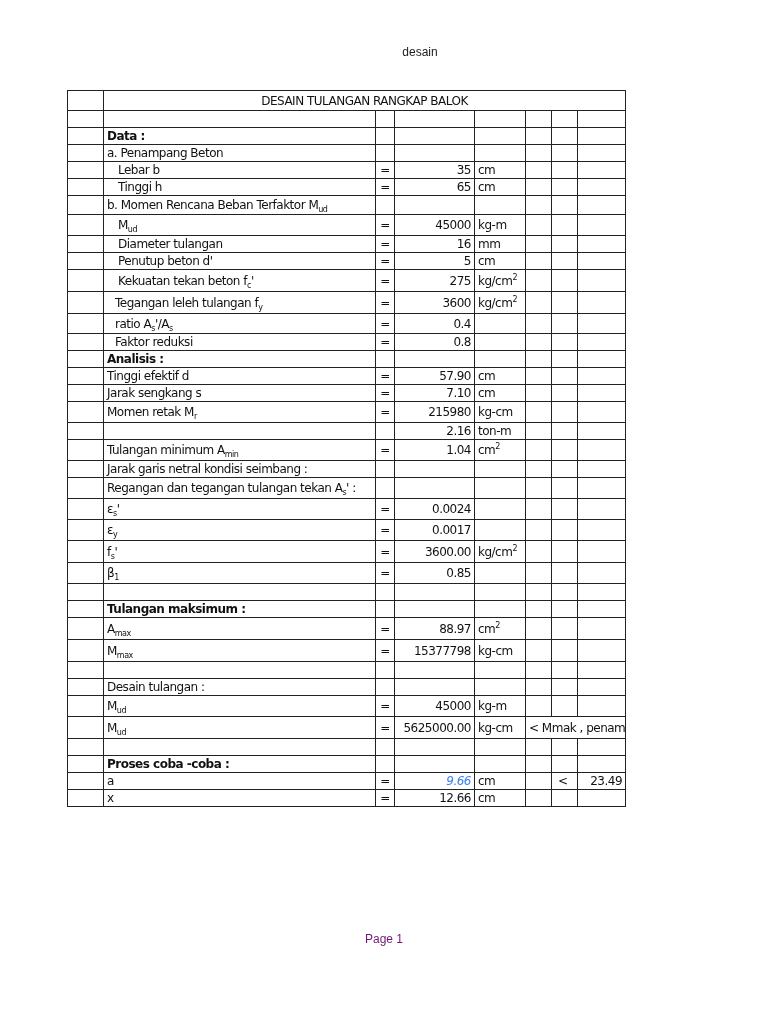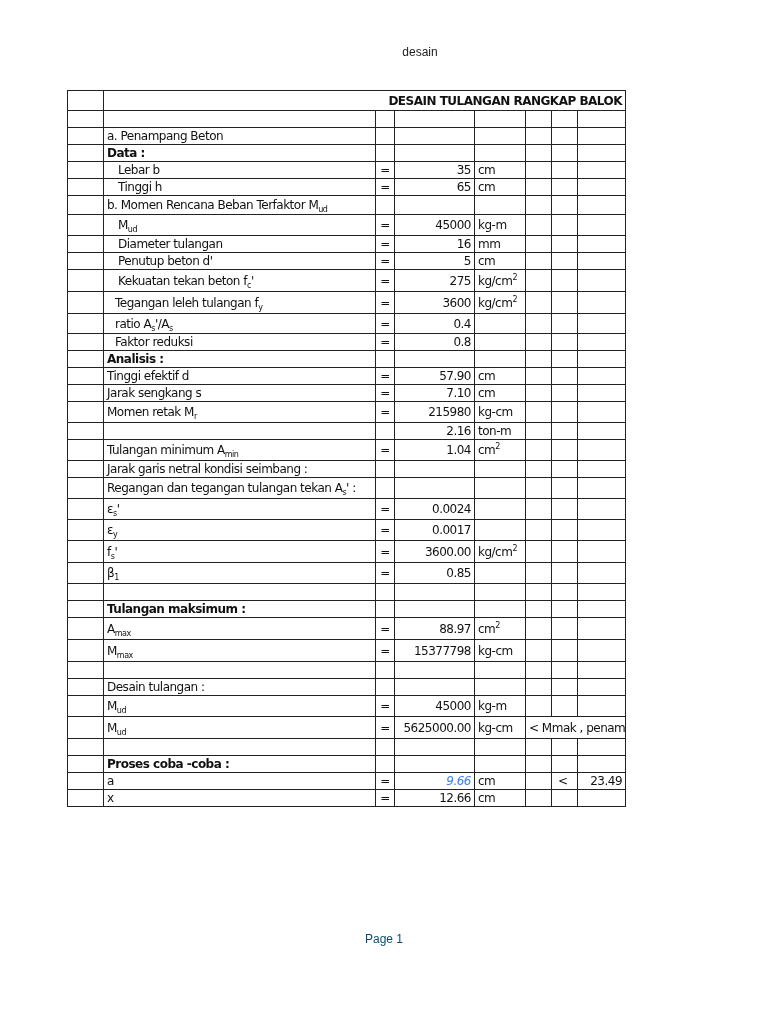--- a/index.html
+++ b/index.html
@@ -1,28 +1,28 @@
 <!DOCTYPE html>
 <html><head>
 <meta charset="utf-8">
 <style>
   html, body { margin: 0; padding: 0; background: #ffffff; }
   body { width: 768px; height: 1024px; position: relative; overflow: hidden;
          font-family: "Liberation Sans", sans-serif; color: #111; }
   .page-header { position: absolute; top: 45px; left: 0; width: 768px; text-align: center;
                  font-size: 12px; color: #222; margin-left: 36px; }
   .page-footer { position: absolute; top: 932px; left: 0; width: 768px; text-align: center;
-                 font-size: 12px; color: #0c4a6e; }
+                 font-size: 12px; color: #701a75; }
   table.sheet { position: absolute; left: 67px; top: 90px; border-collapse: collapse;
                 table-layout: fixed; width: 558px; border: 1.5px solid #222; }
   table.sheet td { border: 1px solid #222; padding: 0 3px; font-size: 12px; height: 16px;
                    white-space: nowrap; overflow: hidden; vertical-align: middle;
                    font-family: "DejaVu Sans", sans-serif; letter-spacing: -0.5px; }
-  td.title { font-family: "Liberation Sans", sans-serif; font-weight: bold; font-size: 14px;
-             letter-spacing: 0; text-align: right; padding-right: 55px; border-right: none; margin-top: 29px; }
+  td.title { font-family: "Liberation Sans", sans-serif; font-weight: normal; font-size: 14px;
+             letter-spacing: 0; text-align: center; padding-right: 55px; border-right: none; margin-top: 29px; }
   td.eq { text-align: center; }
   td.val { text-align: right; }
   td.unit { text-align: left; }
   .bold-h { font-family: "Liberation Sans", sans-serif; font-weight: bold; letter-spacing: 0; }
   .ind1 { padding-left: 14px !important; }
   .ind2 { padding-left: 11px !important; }
   .red { color: #3b82f6; font-style: italic; }
   sub, sup { font-size: 8px; line-height: 0; }
   .lt { text-align: left; padding-left: 6px !important; }
 </style>
@@ -54,31 +54,31 @@
         <td></td>
         <td></td>
         <td></td>
         <td></td>
         <td></td>
         <td></td>
         <td></td>
   </tr>
   <tr>
     <td></td>
+    <td class="bold-h">Data :</td>
+    <td></td>
+        <td></td>
+        <td></td>
+        <td></td>
+        <td></td>
+        <td></td>
+  </tr>
+  <tr>
+    <td></td>
     <td>a. Penampang Beton</td>
-    <td></td>
-        <td></td>
-        <td></td>
-        <td></td>
-        <td></td>
-        <td></td>
-  </tr>
-  <tr>
-    <td></td>
-    <td class="bold-h">Data :</td>
     <td></td>
         <td></td>
         <td></td>
         <td></td>
         <td></td>
         <td></td>
   </tr>
   <tr>
     <td></td>
     <td class="ind1">Lebar b</td>

